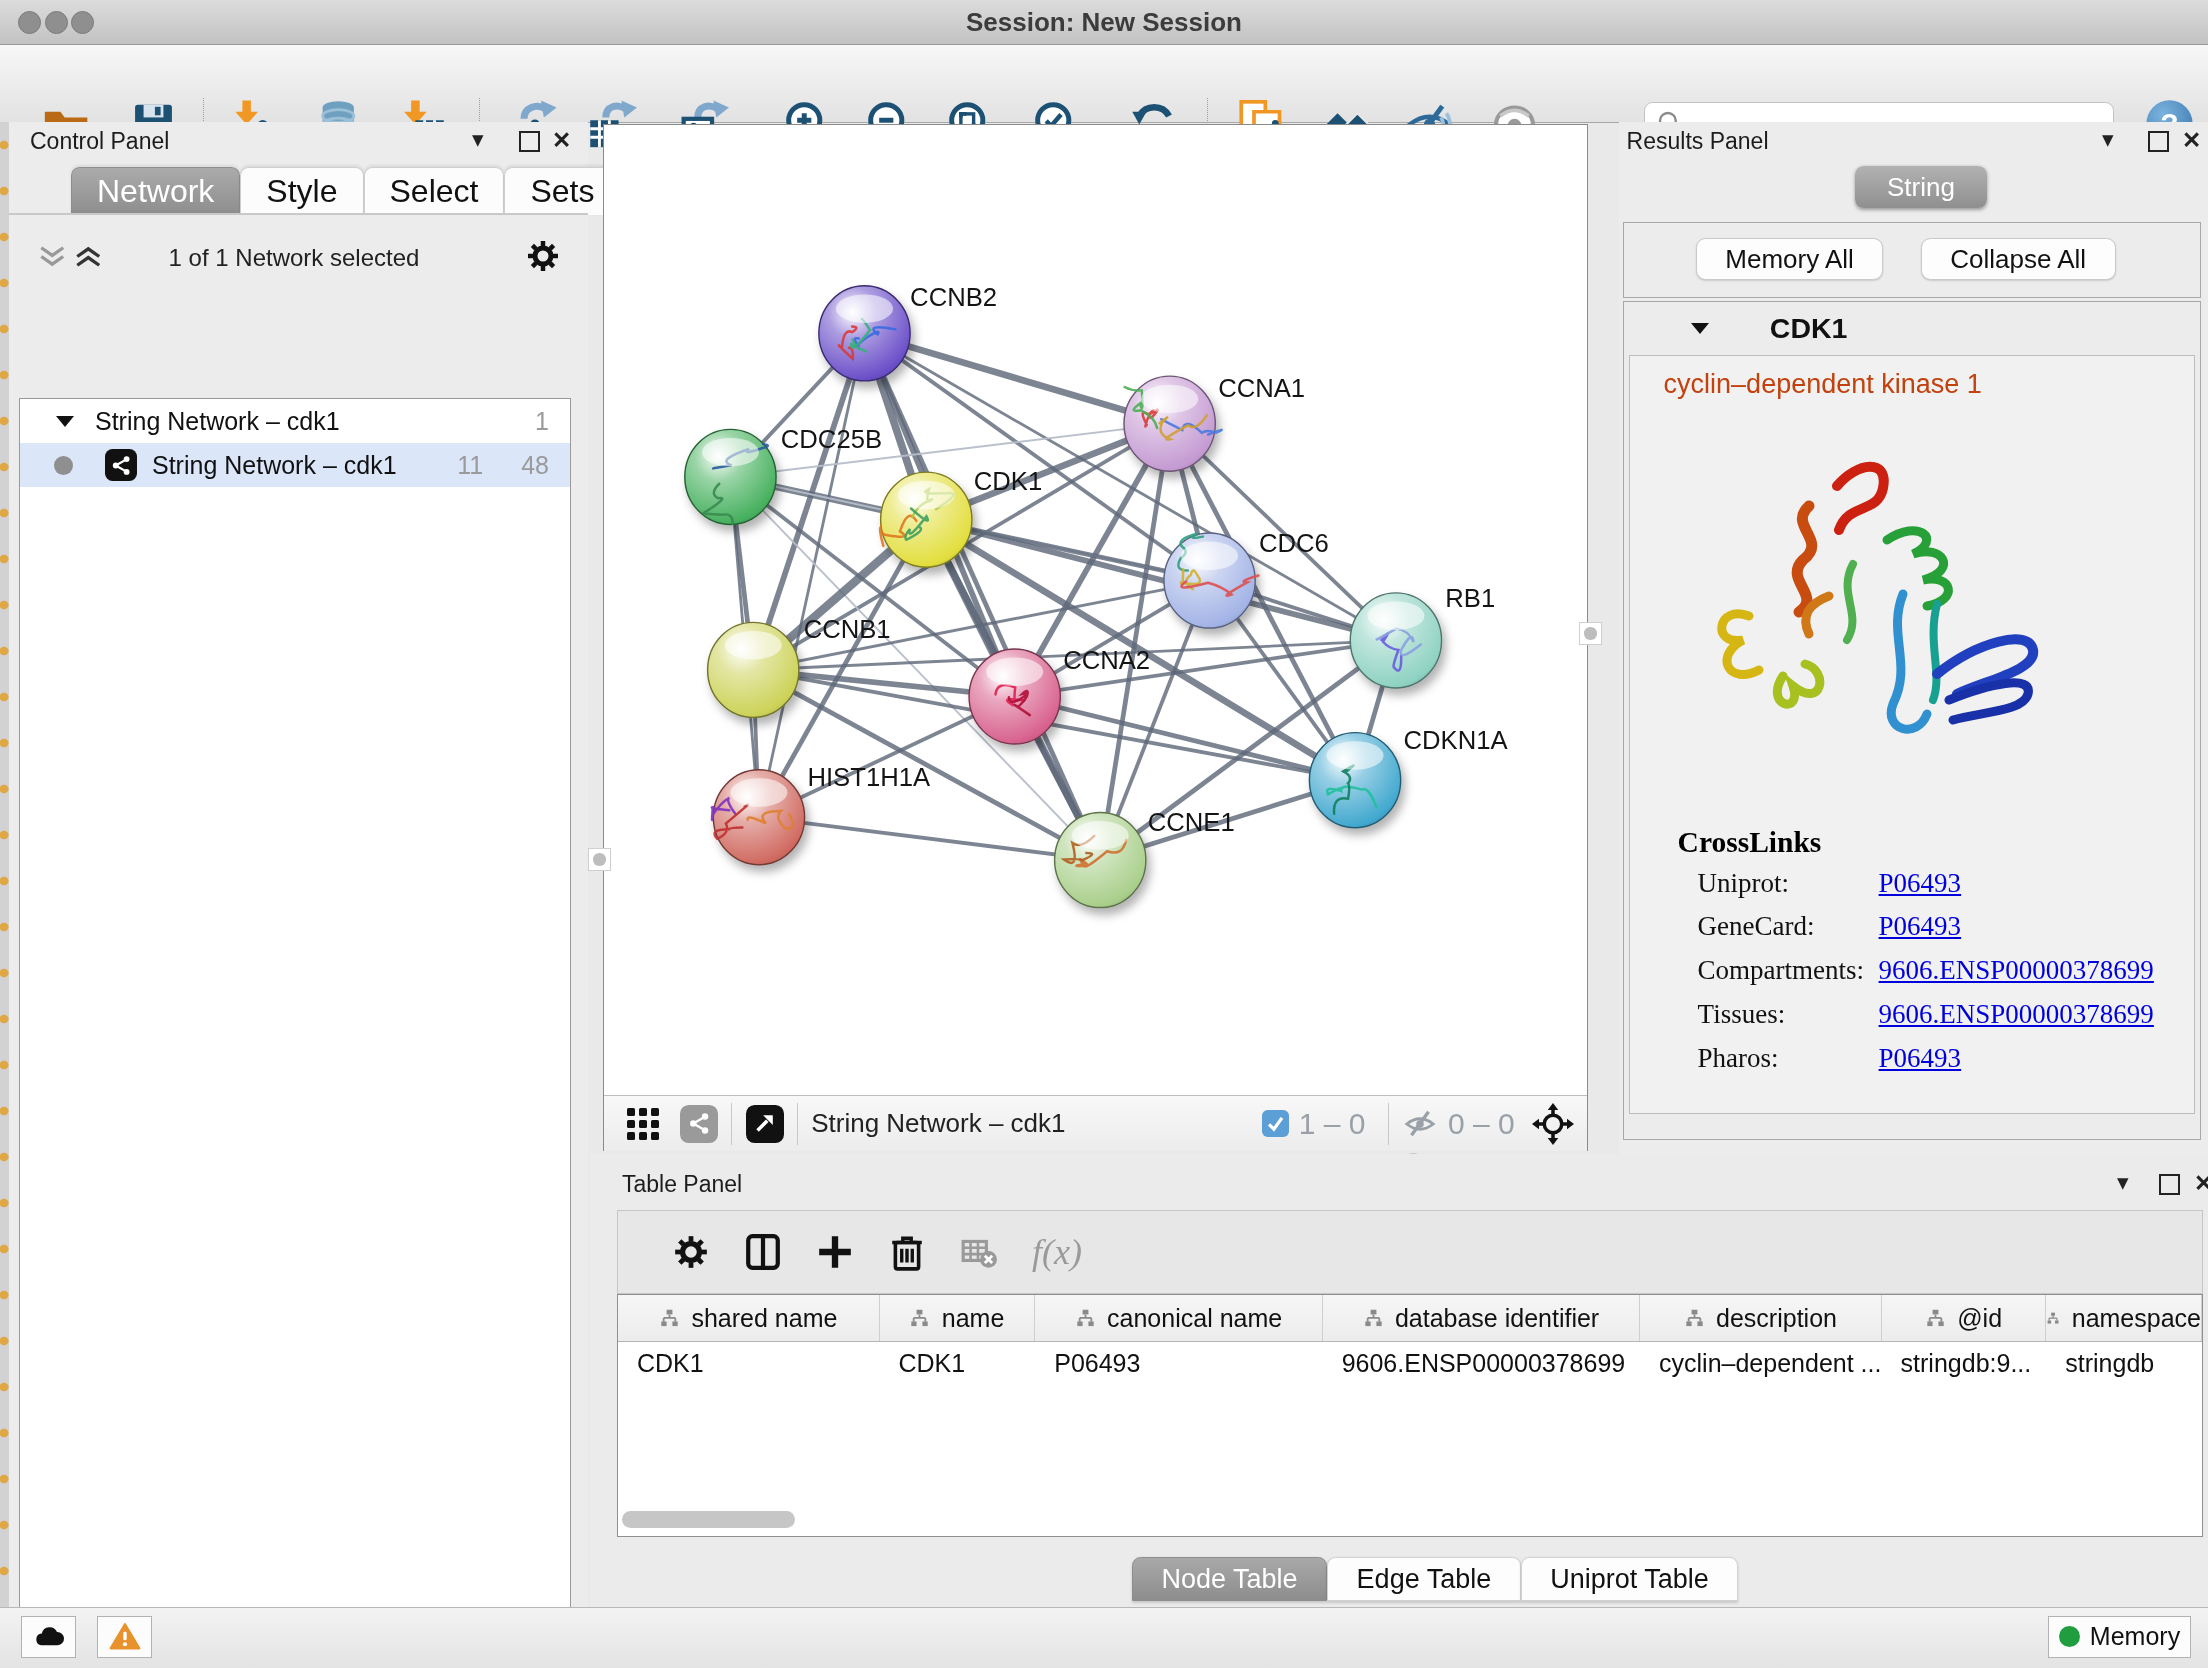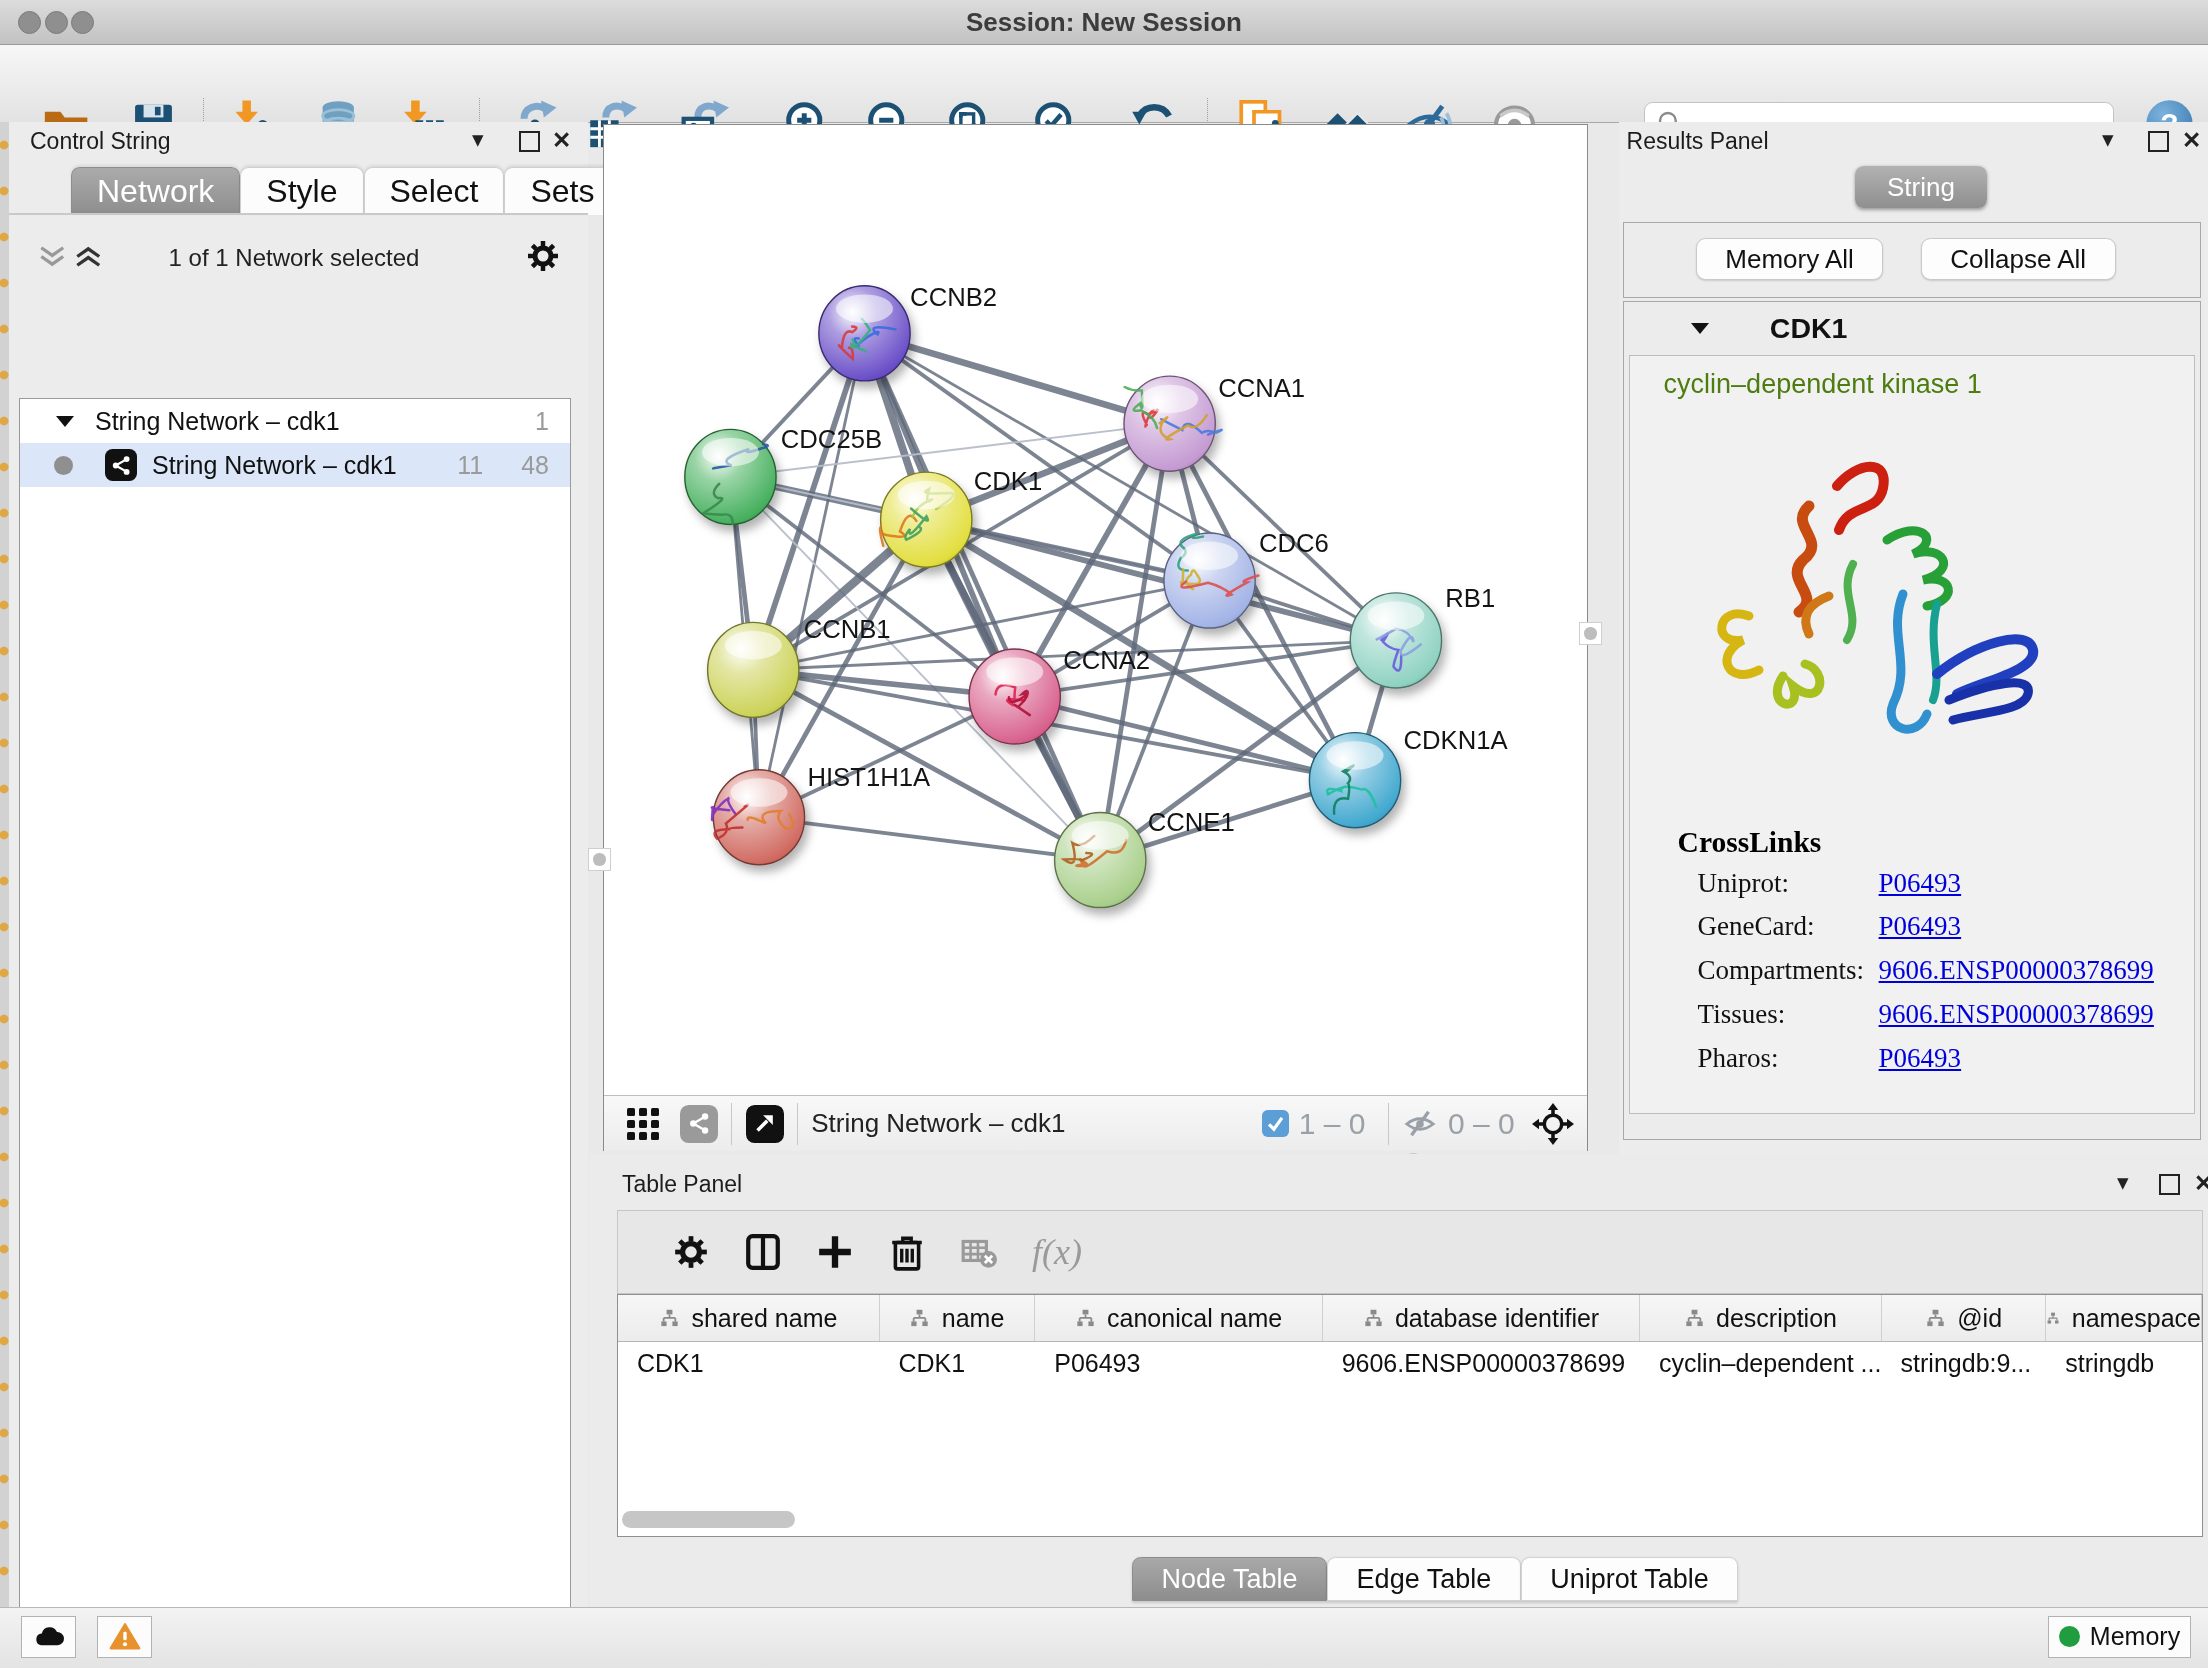--- a/index.html
+++ b/index.html
@@ -55,21 +55,21 @@
   #results-panel{left:1619px;top:122px;width:590px;height:1032px;background:#ececec;}
   #rtab{left:236px;top:44px;height:42px;line-height:42px;padding:0 32px;font-size:26px;color:#fff;
     background:linear-gradient(#b2b2b2,#8f8f8f);border-radius:8.6px;box-shadow:0 1.9px 3.8px rgba(0,0,0,.35);cursor:pointer;}
   #rbox-top{left:3.8px;top:100px;width:576px;height:74px;border:1.9px solid #a8a8a8;background:#ececec;}
   .rbtn{height:42px;line-height:40px;padding:0 28.5px;background:#fdfdfd;border:1px solid #c9c9c9;
     border-radius:9.5px;font-size:26px;color:#111;cursor:pointer;box-shadow:0 1px 1.9px rgba(0,0,0,.15);}
   #rbox-main{left:3.8px;top:179px;width:576px;height:837px;border:1.9px solid #a8a8a8;background:#ececec;}
   #entry-head{display:flex;align-items:center;height:53px;padding-left:67px;gap:61px;}
   #entry-gene{font-size:28.5px;font-weight:bold;color:#111;}
   #entry-body{margin:0 4.8px;background:#f1f1f1;border:1px solid #bdbdbd;height:757px;position:relative;}
-  #entry-desc{position:absolute;left:34px;top:13.3px;font-size:27px;color:#4d7c0f;}
+  #entry-desc{position:absolute;left:34px;top:13.3px;font-size:27px;color:#c2410c;}
   #xl-title{position:absolute;left:48px;top:470px;font-family:"Liberation Serif",serif;
     font-size:29.5px;font-weight:bold;color:#000;}
   .xrow{position:absolute;left:68px;width:476px;height:44px;font-family:"Liberation Serif",serif;font-size:27px;}
   .xlabel{color:#111;display:inline-block;width:181px;}
   .xlink{color:#0000dd;text-decoration:underline;cursor:pointer;}
   
   #table-panel{left:590px;top:1154px;width:1619px;height:454px;background:#ebebeb;}
   #tp-toolbar{left:27px;top:56px;width:1586px;height:84px;background:#e7e7e7;border:1px solid #c6c6c6;
     display:flex;align-items:center;gap:34px;padding-left:54px;box-sizing:border-box;}
   #tp-table{left:27px;top:140px;width:1586px;height:243px;background:#fff;border:1.9px solid #8f8f8f;box-sizing:border-box;}
@@ -260,21 +260,21 @@
       <stop offset="0" stop-color="#7cb3de"></stop>
           <stop offset="1" stop-color="#3776ad"></stop>
         </radialGradient>
       </defs>
     <circle cx="18" cy="18" r="17" fill="url(#helpg)"></circle>
     <text x="18" y="26" text-anchor="middle" font-size="22" font-weight="bold" fill="#fff">?</text>
     </svg>
 </div>
 
 <div id="control-panel" class="abs">
-  <span class="panel-title abs" style="left:30px;top:5.7px">Control String</span>
+  <span class="panel-title abs" style="left:30px;top:5.7px">Control Panel</span>
   <span class="pt-ico abs" style="left:472px;top:3.8px">▾</span>
   <span class="sqico abs" style="left:519px;top:8.6px"></span>
   <span class="pt-ico abs" style="left:552px;top:4.8px;font-weight:bold">✕</span>
   <div class="abs" id="cp-tabs" style="left:71px;top:45px;display:flex">
       <div class="cptab sel">Network</div>
       <div class="cptab">Style</div>
       <div class="cptab">Select</div>
       <div class="cptab">Sets</div>
     </div>
   <div class="abs" style="left:0;top:91px;width:588px;height:1.9px;background:#c9c9c9"></div>

